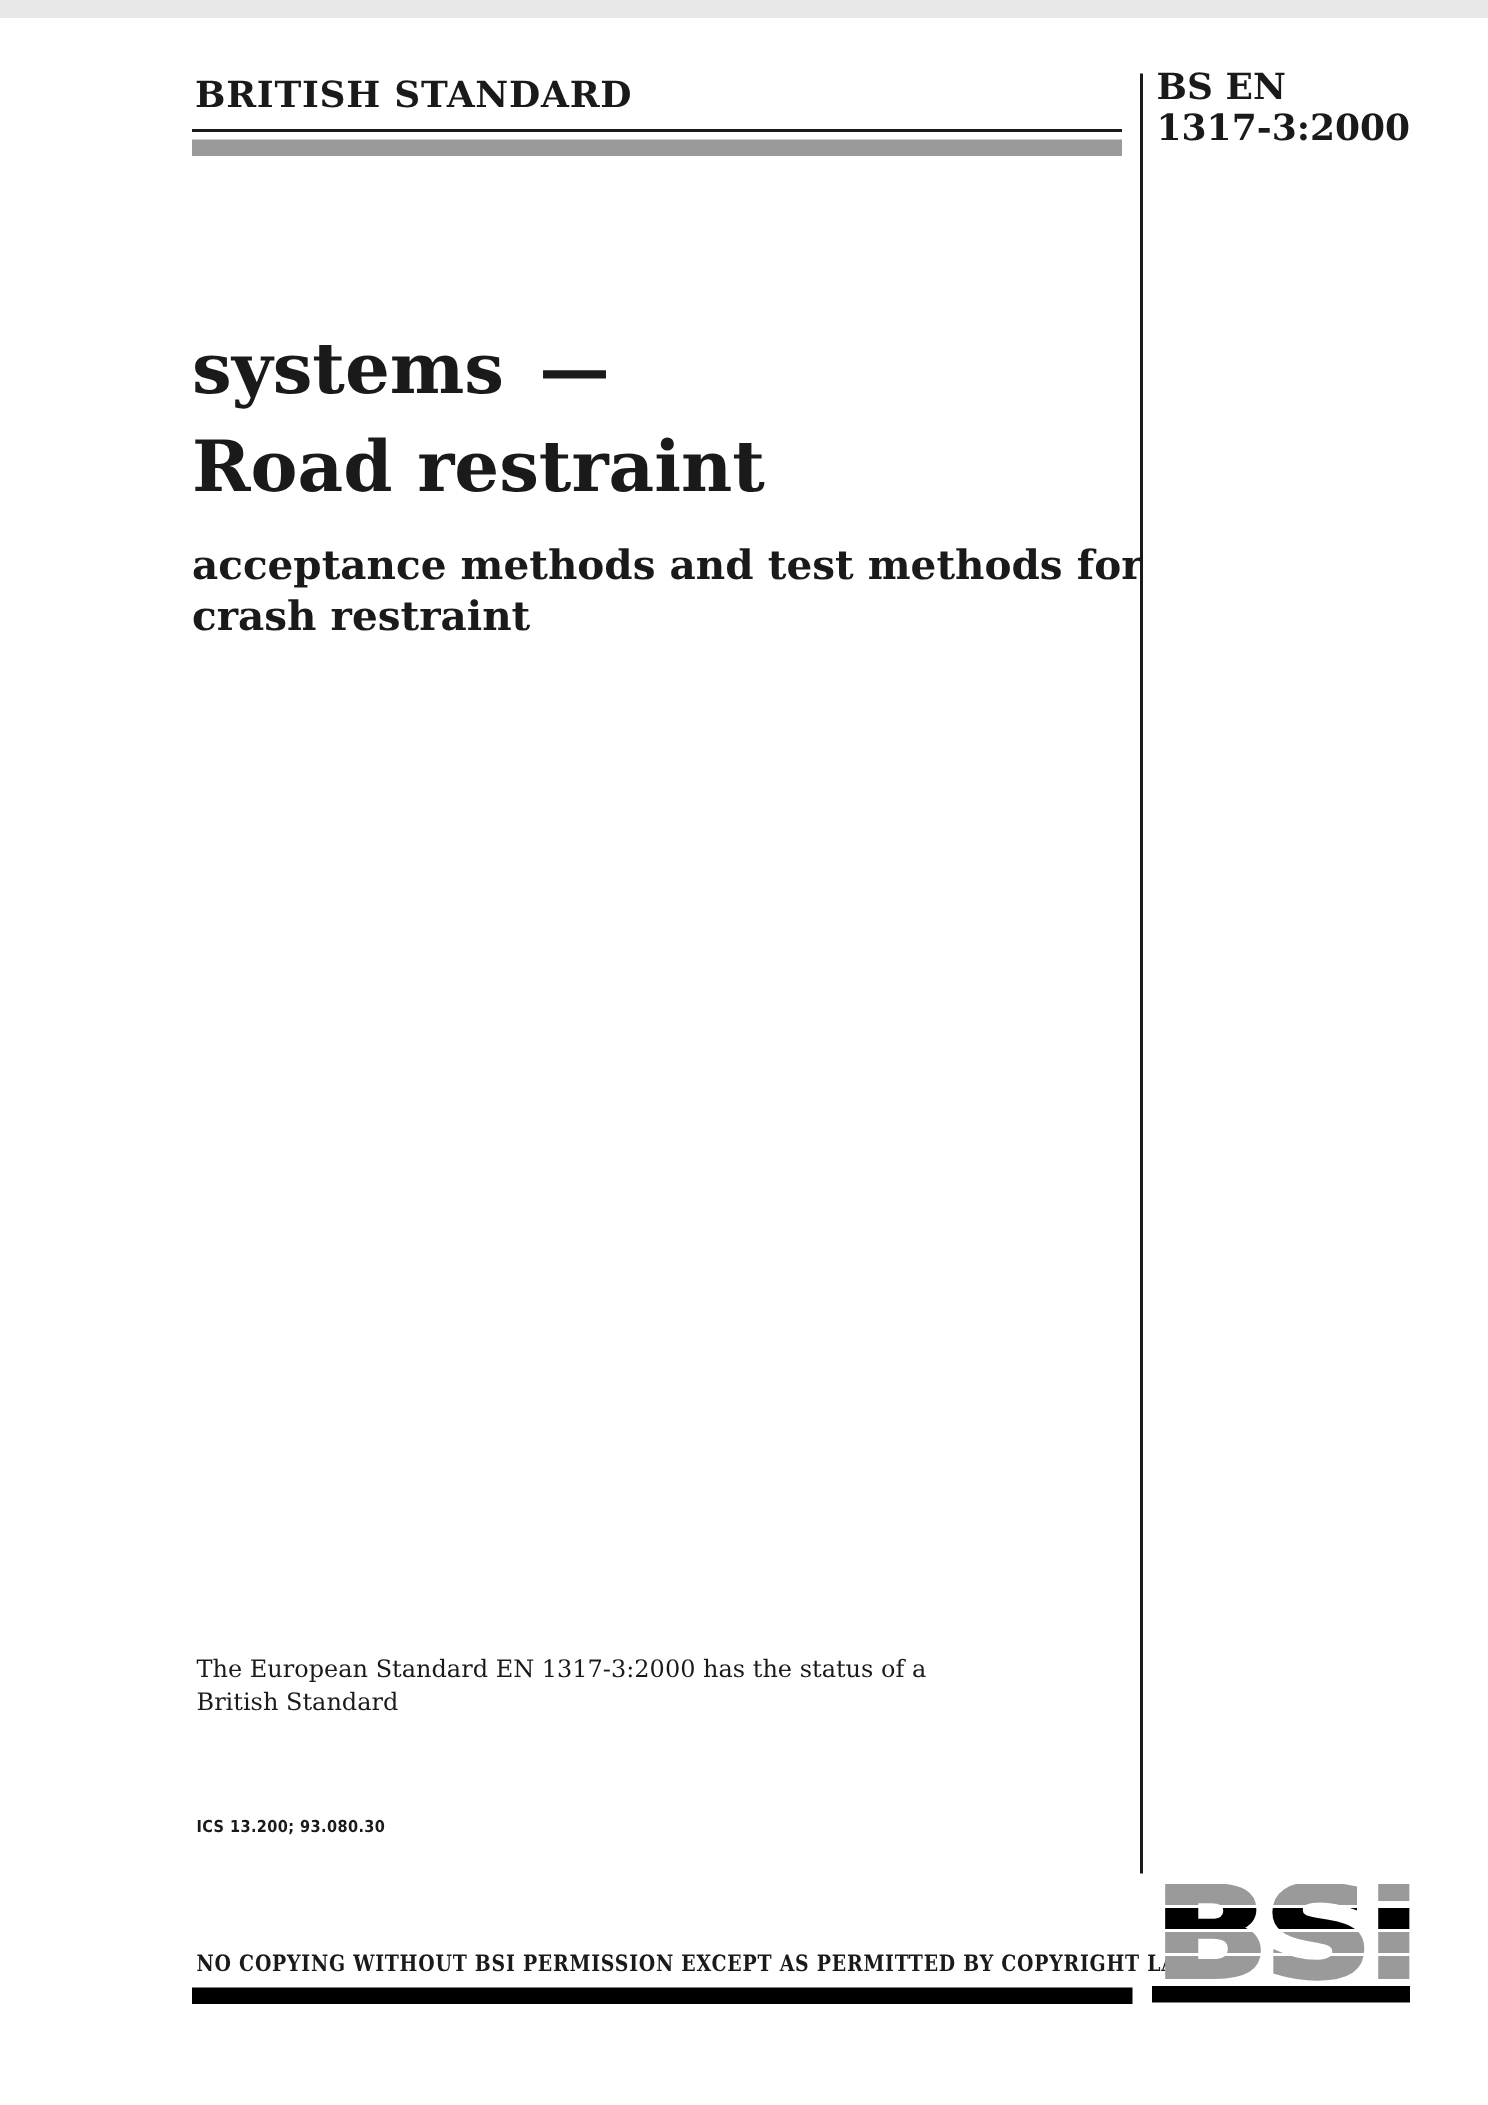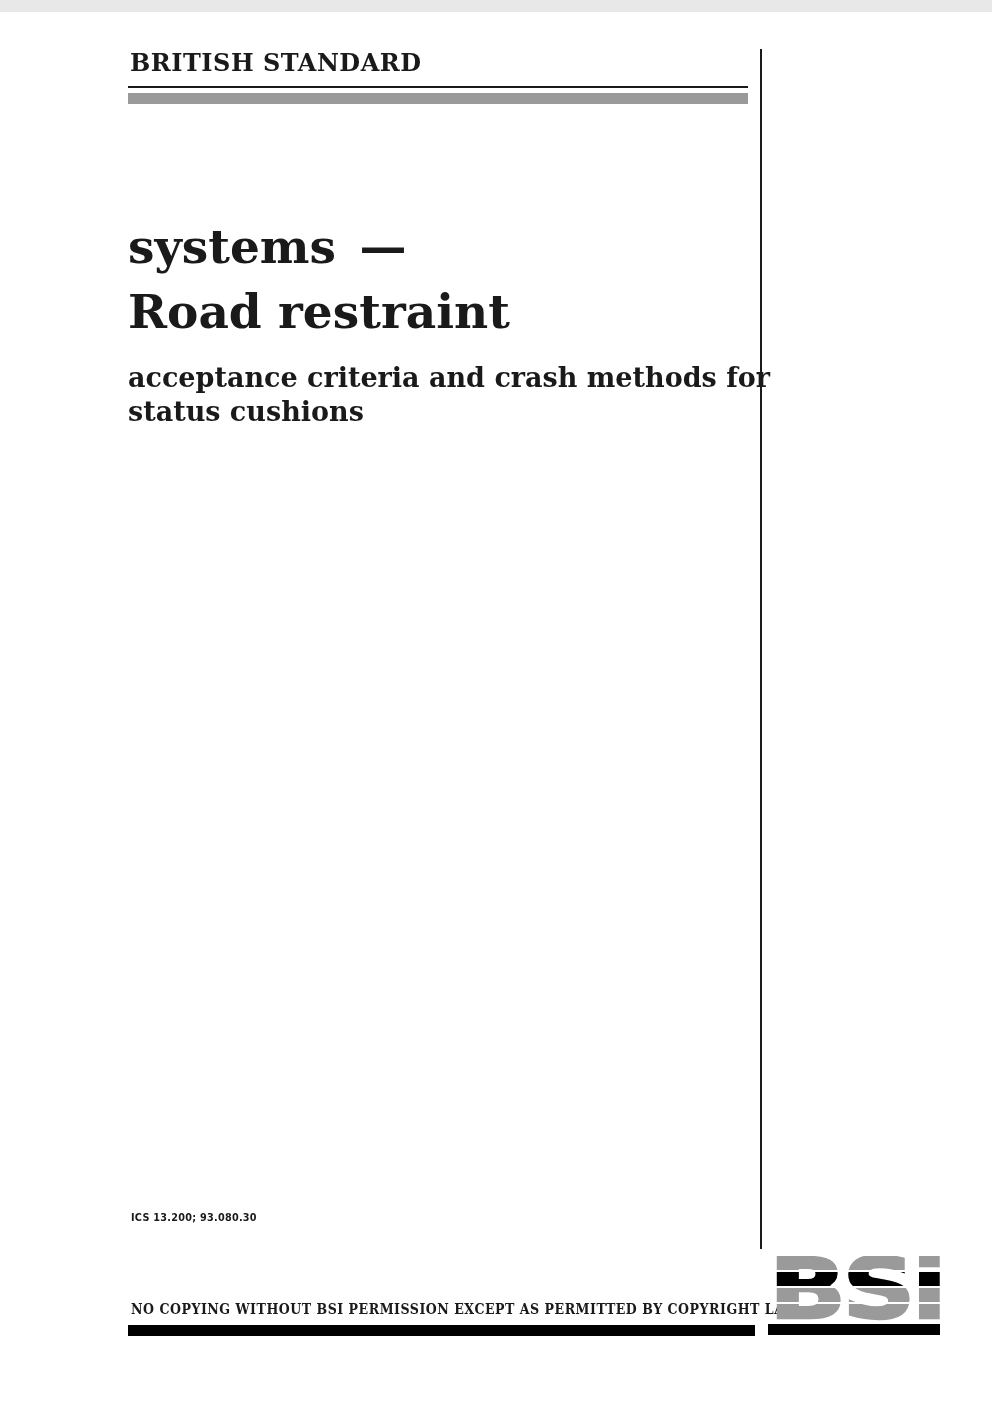--- a/index.html
+++ b/index.html
@@ -93,31 +93,39 @@
 <div class="page">
 
   <div class="abs standard-type">BRITISH STANDARD</div>
 
   <div class="abs header-rule-thin"></div>
 
   <div class="abs header-rule-gray"></div>
 
   <div class="abs column-divider"></div>
 
+  <div class="abs doc-number">
+    <div>BS EN</div>
+    <div>1317-3:2000</div>
+  </div>
 
   <div class="abs doc-title">
     <div>systems —</div>
     <div>Road restraint</div>
   </div>
 
   <div class="abs doc-subtitle">
-    <div>acceptance criteria and crash methods for</div>
-    <div>status cushions</div>
+    <div>acceptance methods and test methods for</div>
+    <div>crash restraint</div>
   </div>
 
+  <div class="abs status-note">
+    <div>The European Standard EN 1317-3:2000 has the status of a</div>
+    <div>British Standard</div>
+  </div>
 
   <div class="abs ics-code">ICS 13.200; 93.080.30</div>
 
   <div class="abs copyright-notice">NO COPYING WITHOUT BSI PERMISSION EXCEPT AS PERMITTED BY COPYRIGHT LAW</div>
 
   <div class="abs footer-bar"></div>
 
   <svg class="abs bsi-logo" viewBox="0 0 172 80" xmlns="http://www.w3.org/2000/svg">
     <defs>
       <linearGradient id="bsi-stripes" x1="0" y1="0" x2="0" y2="62" gradientUnits="userSpaceOnUse">

